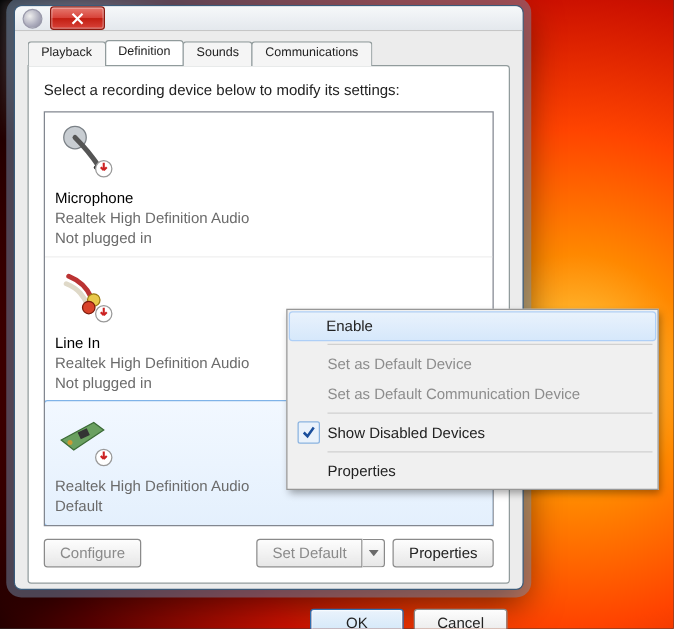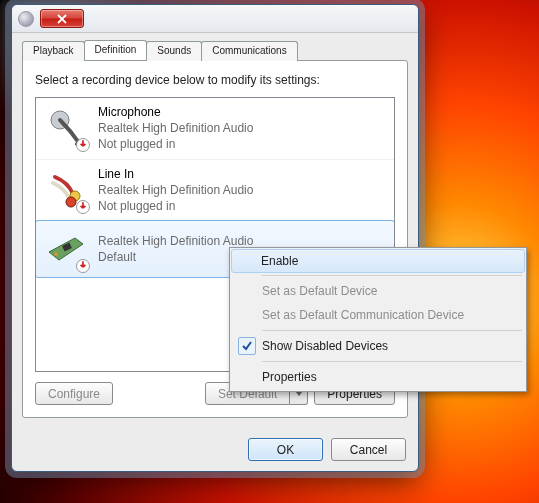--- a/index.html
+++ b/index.html
@@ -92,23 +92,24 @@
   .device-list{
     flex:1;
     border:1px solid #828790;
     background:#fff;
     overflow:hidden;
   }
   .device{
     display:flex;gap:10px;
     padding:6px 8px;
     border-bottom:1px solid #f0f0f0;
-    align-items:center;
+    align-items:flex-start;
     position:relative;
     min-height:56px;
+    flex-direction:column;
   }
   .device.selected{
     background:linear-gradient(#f2f8ff,#e4f0fd);
     border:1px solid #7fb3e8;
     border-radius:3px;
     margin:-1px;
   }
   .dev-icon{
     width:44px;height:44px;
     flex-shrink:0;

